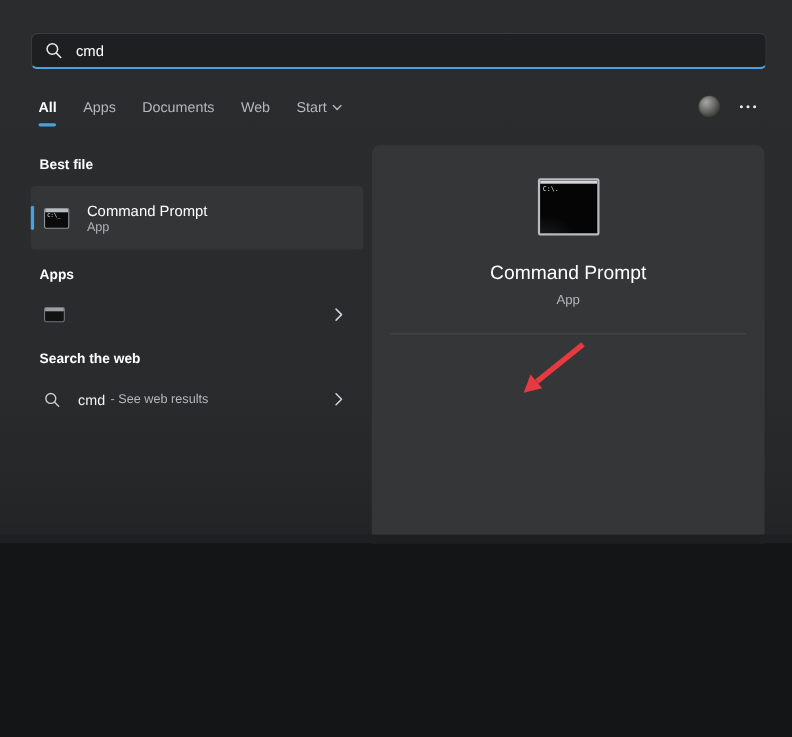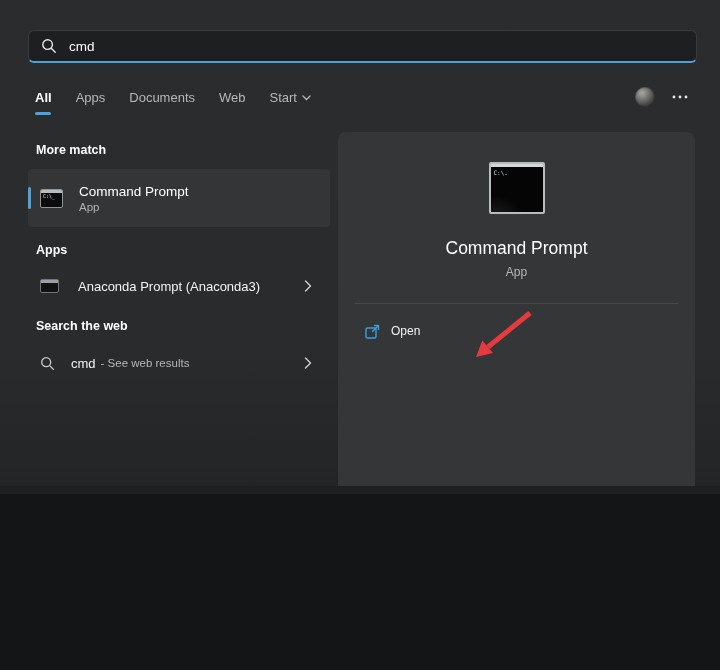--- a/index.html
+++ b/index.html
@@ -126,38 +126,37 @@
   </div>
   <div class="avatar"></div>
   <div class="more-btn">
     <svg width="16" height="4" viewBox="0 0 16 4">
       <circle cx="2" cy="2" r="1.4" fill="#e8eaeb"></circle>
         <circle cx="8" cy="2" r="1.4" fill="#e8eaeb"></circle>
         <circle cx="14" cy="2" r="1.4" fill="#e8eaeb"></circle>
     </svg>
   </div>
 
-  <div class="section-heading h-best">More match</div>
+  <div class="section-heading h-best">Best file</div>
 
   <div class="best-card">
     <span class="accent-bar"></span>
     <span class="cmd-mini">
       <span class="mini-txt">C:\_</span>
     </span>
     <span class="best-texts">
       <span class="best-title">Command Prompt</span>
       <span class="best-sub">App</span>
     </span>
   </div>
 
   <div class="section-heading h-apps">Apps</div>
 
   <div class="row-item row-anaconda">
     <span class="anaconda-ico"></span>
-    <span class="row-label">Anaconda Prompt (Anaconda3)</span>
     <svg class="chev" width="8" height="12" viewBox="0 0 8 12">
       <path d="M1.5 1 L6.5 6 L1.5 11" fill="none" stroke="#d0d3d5" stroke-width="1.4" stroke-linecap="round" stroke-linejoin="round"></path>
     </svg>
   </div>
 
   <div class="section-heading h-web">Search the web</div>
 
   <div class="row-item row-web">
     <svg width="15" height="15" viewBox="0 0 16 16">
       <circle cx="6.6" cy="6.6" r="4.8" fill="none" stroke="#c9cccd" stroke-width="1.4"></circle>
@@ -172,28 +171,20 @@
 
   <div class="panel">
     <div class="cmd-big">
       <span class="big-txt">C:\.</span>
     </div>
     <div class="panel-title">Command Prompt</div>
     <div class="panel-sub">App</div>
     <div class="divider"></div>
 
     <div class="actions">
-      <div class="action-row">
-        <svg width="15" height="15" viewBox="0 0 15 15">
-          <rect x="1" y="4" width="10" height="10" rx="1.6" fill="none" stroke="#38a1e3" stroke-width="1.4"></rect>
-          <line x1="7.5" y1="7.5" x2="13.2" y2="1.8" stroke="#38a1e3" stroke-width="1.4" stroke-linecap="round"></line>
-          <path d="M9.6 1.5 H13.5 V5.4" fill="none" stroke="#38a1e3" stroke-width="1.4" stroke-linecap="round" stroke-linejoin="round"></path>
-        </svg>
-        <span class="action-label">Open</span>
-      </div>
     </div>
   </div>
 
   <svg class="overlay" width="720" height="670" viewBox="0 0 720 670">
     <line x1="530" y1="313" x2="488" y2="347" stroke="#e63940" stroke-width="5"></line>
     <polygon points="476,357 482.3,340.5 493,352.9" fill="#e63940"></polygon>
   </svg>
 
   <div class="bottom-strip"></div>
 </div>

